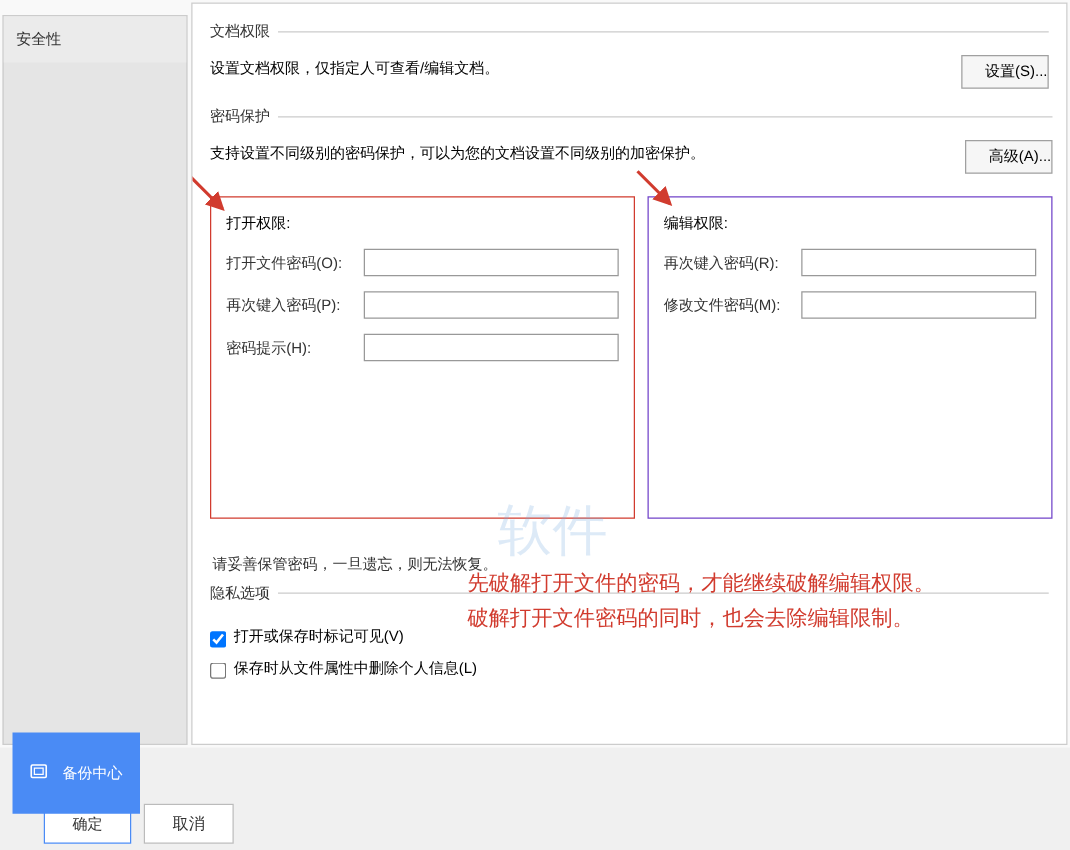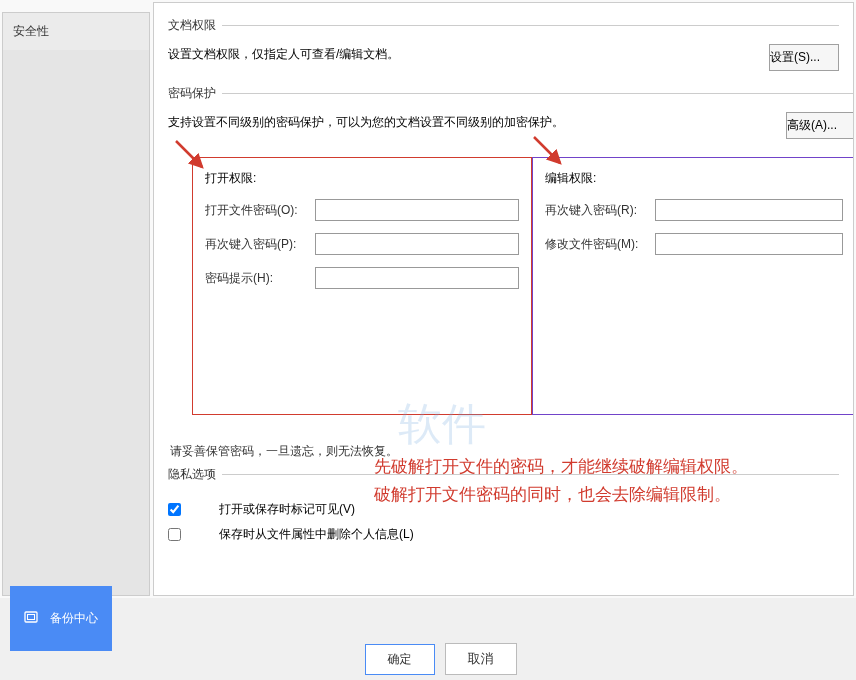--- a/index.html
+++ b/index.html
@@ -50,33 +50,33 @@
     color: #333;
     font-size: 12px;
   }
   .btn {
     border: 1px solid #a0a0a0;
     background: #f6f6f6;
     padding: 4px 0;
     font-size: 12px;
     cursor: pointer;
     min-width: 70px;
-    text-align: left;
+    text-align: right;
     margin-left: 36px;
   }
   .doc-perm { display:flex; align-items:flex-start; }
   .doc-perm-text { flex:1; padding-top:2px; }
   .pwd-protect { display:flex; align-items:flex-start; }
   .pwd-protect-text { flex:1; padding-top:2px; }
 
   .perm-boxes {
     display:flex;
+    gap: 10px;
     margin-top: 18px;
     position: relative;
-    margin-left: 24px;
   }
   .open-box {
     border: 1.5px solid #d13b2e;
     padding: 12px 12px 16px 12px;
     width: 340px;
   }
   .edit-box {
     border: 1.5px solid #7143c9;
     padding: 12px 12px 16px 12px;
     width: 324px;
@@ -105,23 +105,22 @@
   .arrow svg { display:block; }
 
   .warn-text {
     margin-top: 28px;
     margin-left: 2px;
     color: #333;
   }
 
   .checkbox-row {
     display:flex;
-    align-items:center;
+    align-items:flex-end;
     margin-top: 8px;
-    gap: 32px;
   }
   .checkbox-row input { margin-right: 6px; }
 
   .watermark {
     position:absolute;
     left: 244px;
     top: 392px;
     font-size: 44px;
     color: rgba(120,170,225,0.25);
     font-weight: 500;
@@ -152,21 +151,21 @@
     display:flex;
     align-items:flex-end;
     gap:12px;
     cursor:pointer;
     position: relative;
     top: -3px;
   }
   .bottom-bar {
     height: 42px;
     display:flex;
-    justify-content:center;
+    justify-content:flex-start;
     align-items:center;
     padding-right: 10px;
     gap: 10px;
     padding-left: 35px;
   }
   .ok-btn {
     border: 1px solid #4a8bf5;
     background: #fff;
     color: #333;
     padding: 6px 22px;

